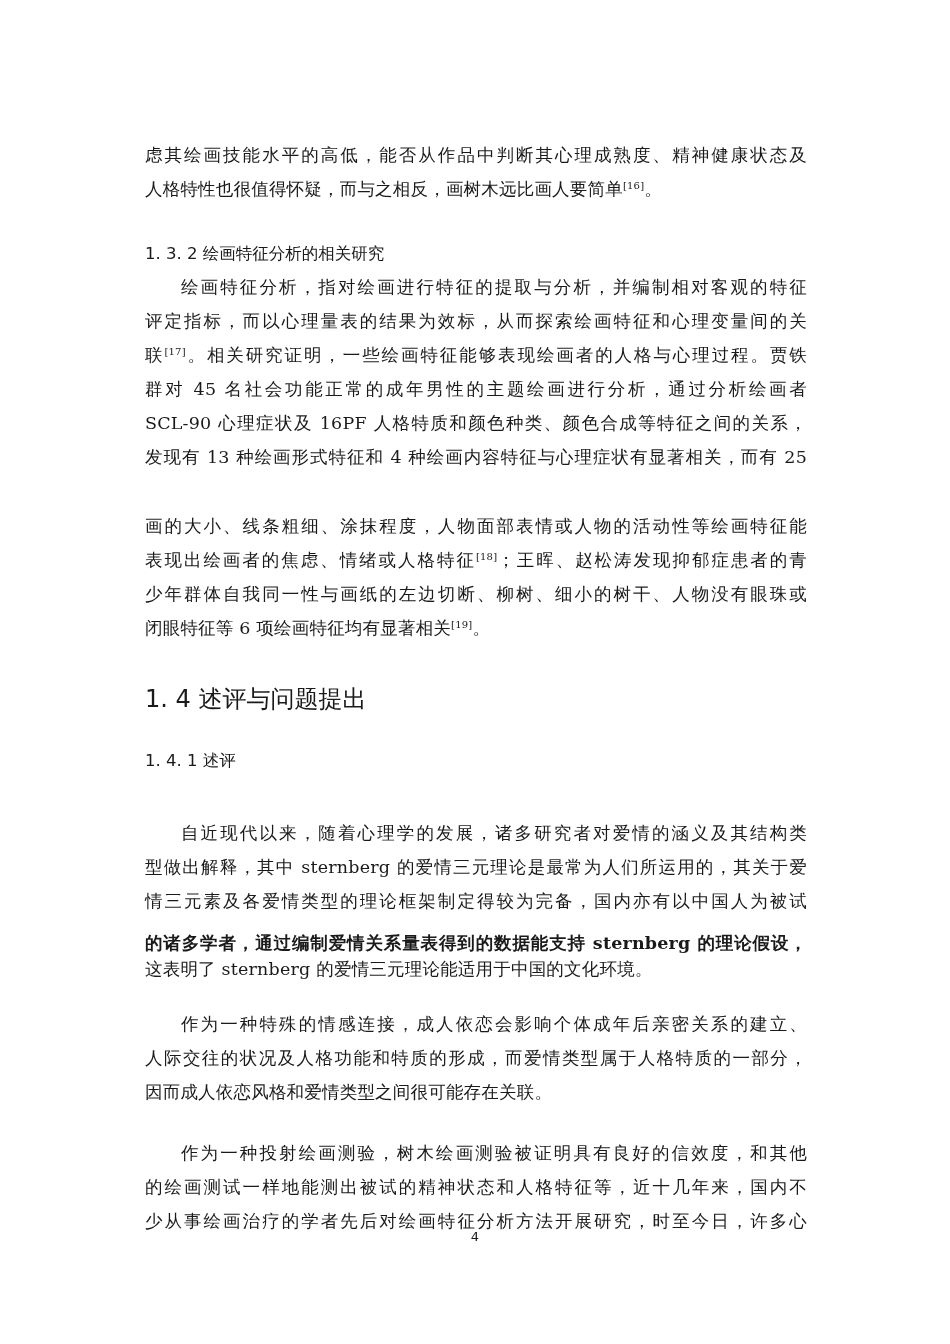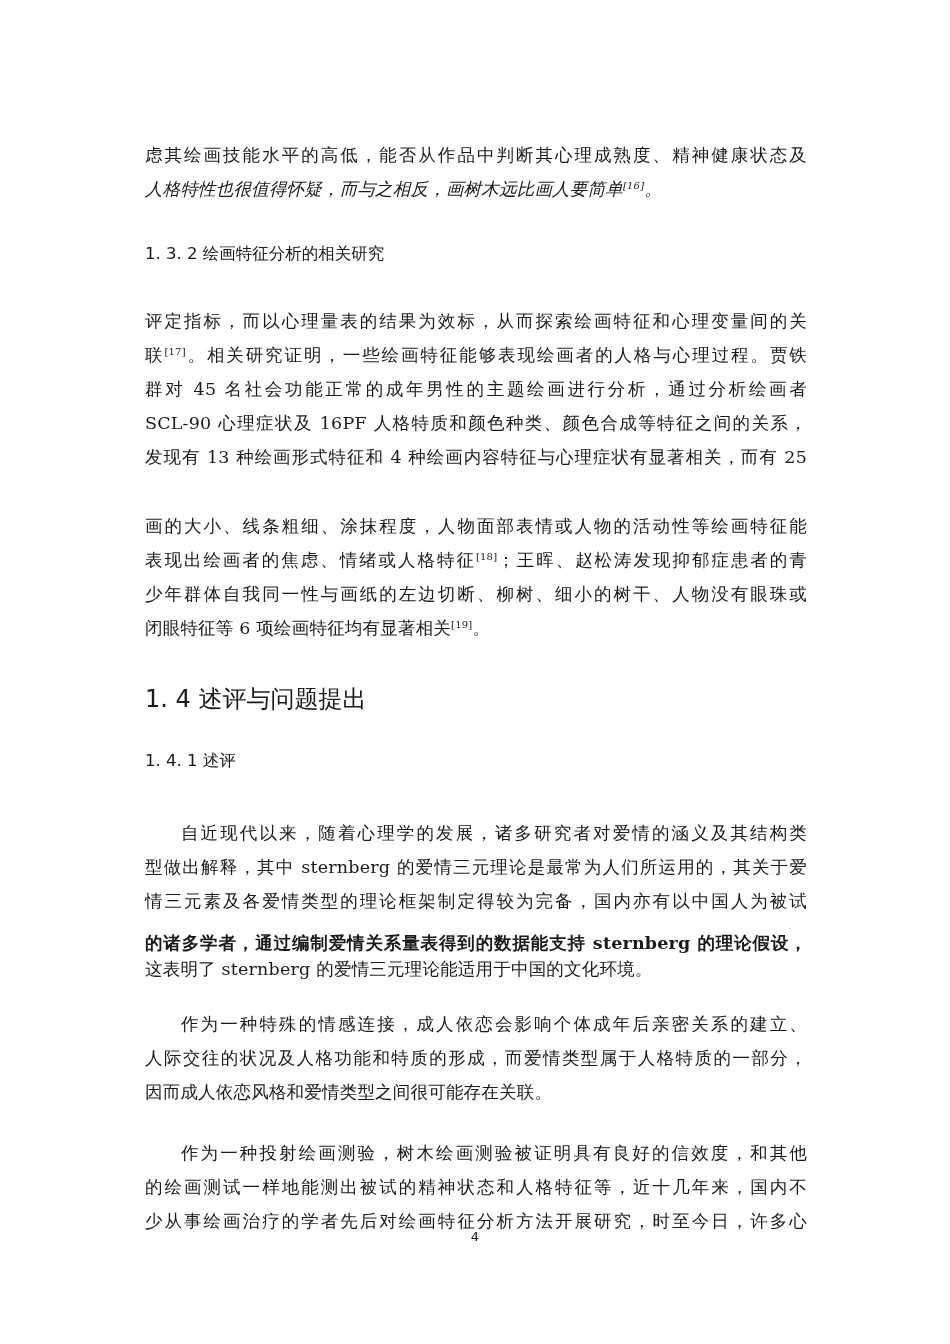--- a/index.html
+++ b/index.html
@@ -17,26 +17,27 @@
   sup { font-size: 10px; vertical-align: 6px; line-height: 0; }
   .pagenum { position: absolute; left: 0; width: 950px; top: 1229px; text-align: center;
              font-family: "DejaVu Sans", "Liberation Sans", sans-serif; font-size: 13px; }
 </style>
 </head>
 <body>
 
 <div class="page">
 
   <div class="line" style="top:119px;">虑其绘画技能水平的高低，能否从作品中判断其心理成熟度、精神健康状态及</div>
-  <div class="line last" style="top:153px;font-style:italic;">
+  <div class="line last" style="top:153px;">
     <span>人格特性也很值得怀疑，而与之相反，画树木远比画人要简单</span><sup>[16]</sup><span>。</span>
   </div>
 
   <div class="h3" style="top:203px;margin-top:40px;">1. 3. 2  绘画特征分析的相关研究</div>
 
+  <div class="line indent" style="top:251px;">绘画特征分析，指对绘画进行特征的提取与分析，并编制相对客观的特征</div>
   <div class="line" style="top:285px;">评定指标，而以心理量表的结果为效标，从而探索绘画特征和心理变量间的关</div>
   <div class="line" style="top:319px;">
     <span>联</span><sup>[17]</sup><span>。相关研究证明，一些绘画特征能够表现绘画者的人格与心理过程。贾铁</span>
   </div>
   <div class="line" style="top:353px;">群对 45 名社会功能正常的成年男性的主题绘画进行分析，通过分析绘画者</div>
   <div class="line" style="top:387px;">SCL-90 心理症状及 16PF 人格特质和颜色种类、颜色合成等特征之间的关系，</div>
   <div class="line" style="top:421px;">发现有 13 种绘画形式特征和 4 种绘画内容特征与心理症状有显著相关，而有 25</div>
   <div class="line" style="top:490px;">画的大小、线条粗细、涂抹程度，人物面部表情或人物的活动性等绘画特征能</div>
   <div class="line" style="top:524px;">
     <span>表现出绘画者的焦虑、情绪或人格特征</span><sup>[18]</sup><span>；王晖、赵松涛发现抑郁症患者的青</span>

